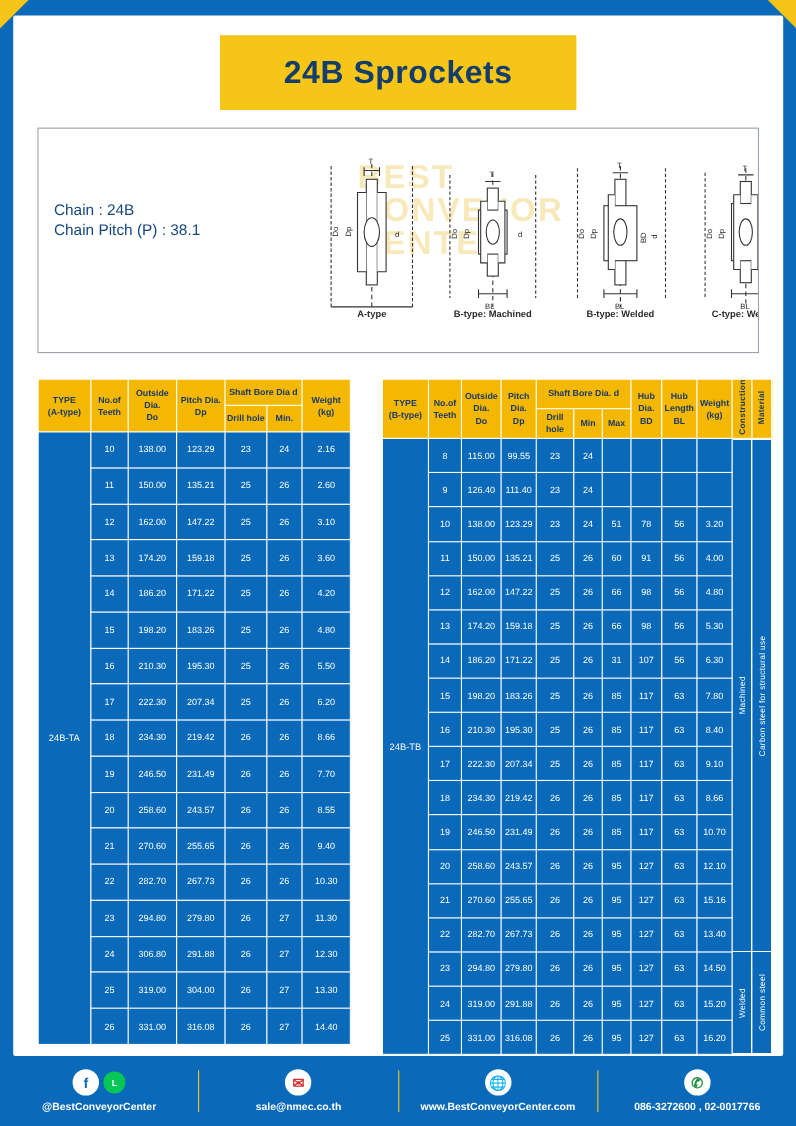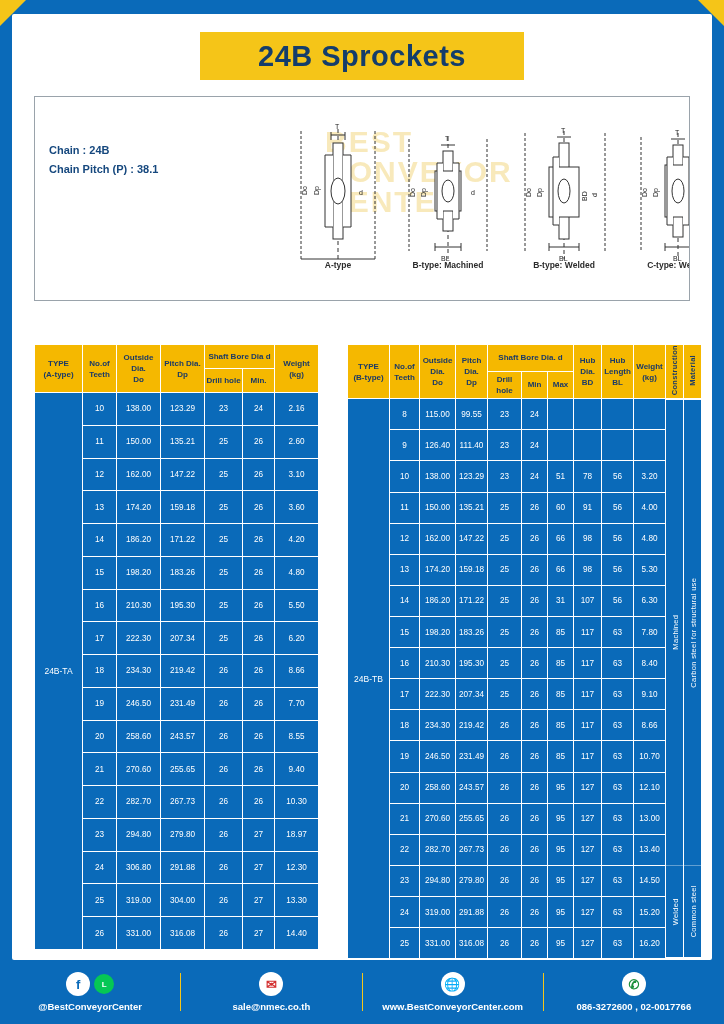--- a/index.html
+++ b/index.html
@@ -34,21 +34,21 @@
   }
   .inner {
     position: absolute;
     left: 12px; right: 12px; top: 14px; bottom: 64px;
     background: #ffffff;
     border-radius: 2px;
   }
   .title-bar {
     margin: 18px auto 0 auto;
     width: 324px;
-    height: 48px;
+    height: 68px;
     background: #f5c518;
     display: flex;
     align-items: center;
     justify-content: center;
   }
   .title-bar h1 {
     margin: 0;
     font-size: 29px;
     font-weight: bold;
     color: #143d6b;
@@ -59,23 +59,23 @@
     margin: 16px 22px 0 22px;
     border: 1.5px solid #9aa3ab;
     height: 205px;
     position: relative;
     background: #fff;
     overflow: hidden;
   }
   .spec-list {
     position: absolute;
     left: 14px;
-    top: 44px;
-    font-size: 11px;
-    font-weight: bold;
+    top: 64px;
+    font-size: 14px;
+    font-weight: normal;
     color: #16487e;
     line-height: 19px;
   }
   .watermark {
     position: absolute;
     left: 290px; top: 30px;
     width: 240px;
     font-size: 30px;
     font-weight: bold;
     color: #f7e6b0;
@@ -463,21 +463,21 @@
             <td>26</td>
             <td>26</td>
             <td>10.30</td>
           </tr>
           <tr>
             <td>23</td>
             <td>294.80</td>
             <td>279.80</td>
             <td>26</td>
             <td>27</td>
-            <td>18.97</td>
+            <td>11.30</td>
           </tr>
           <tr>
             <td>24</td>
             <td>306.80</td>
             <td>291.88</td>
             <td>26</td>
             <td>27</td>
             <td>12.30</td>
           </tr>
           <tr>
@@ -711,21 +711,21 @@
           </tr>
           <tr>
             <td>21</td>
             <td>270.60</td>
             <td>255.65</td>
             <td>26</td>
             <td>26</td>
             <td>95</td>
             <td>127</td>
             <td>63</td>
-            <td>13.00</td>
+            <td>15.16</td>
           </tr>
           <tr>
             <td>22</td>
             <td>282.70</td>
             <td>267.73</td>
             <td>26</td>
             <td>26</td>
             <td>95</td>
             <td>127</td>
             <td>63</td>

